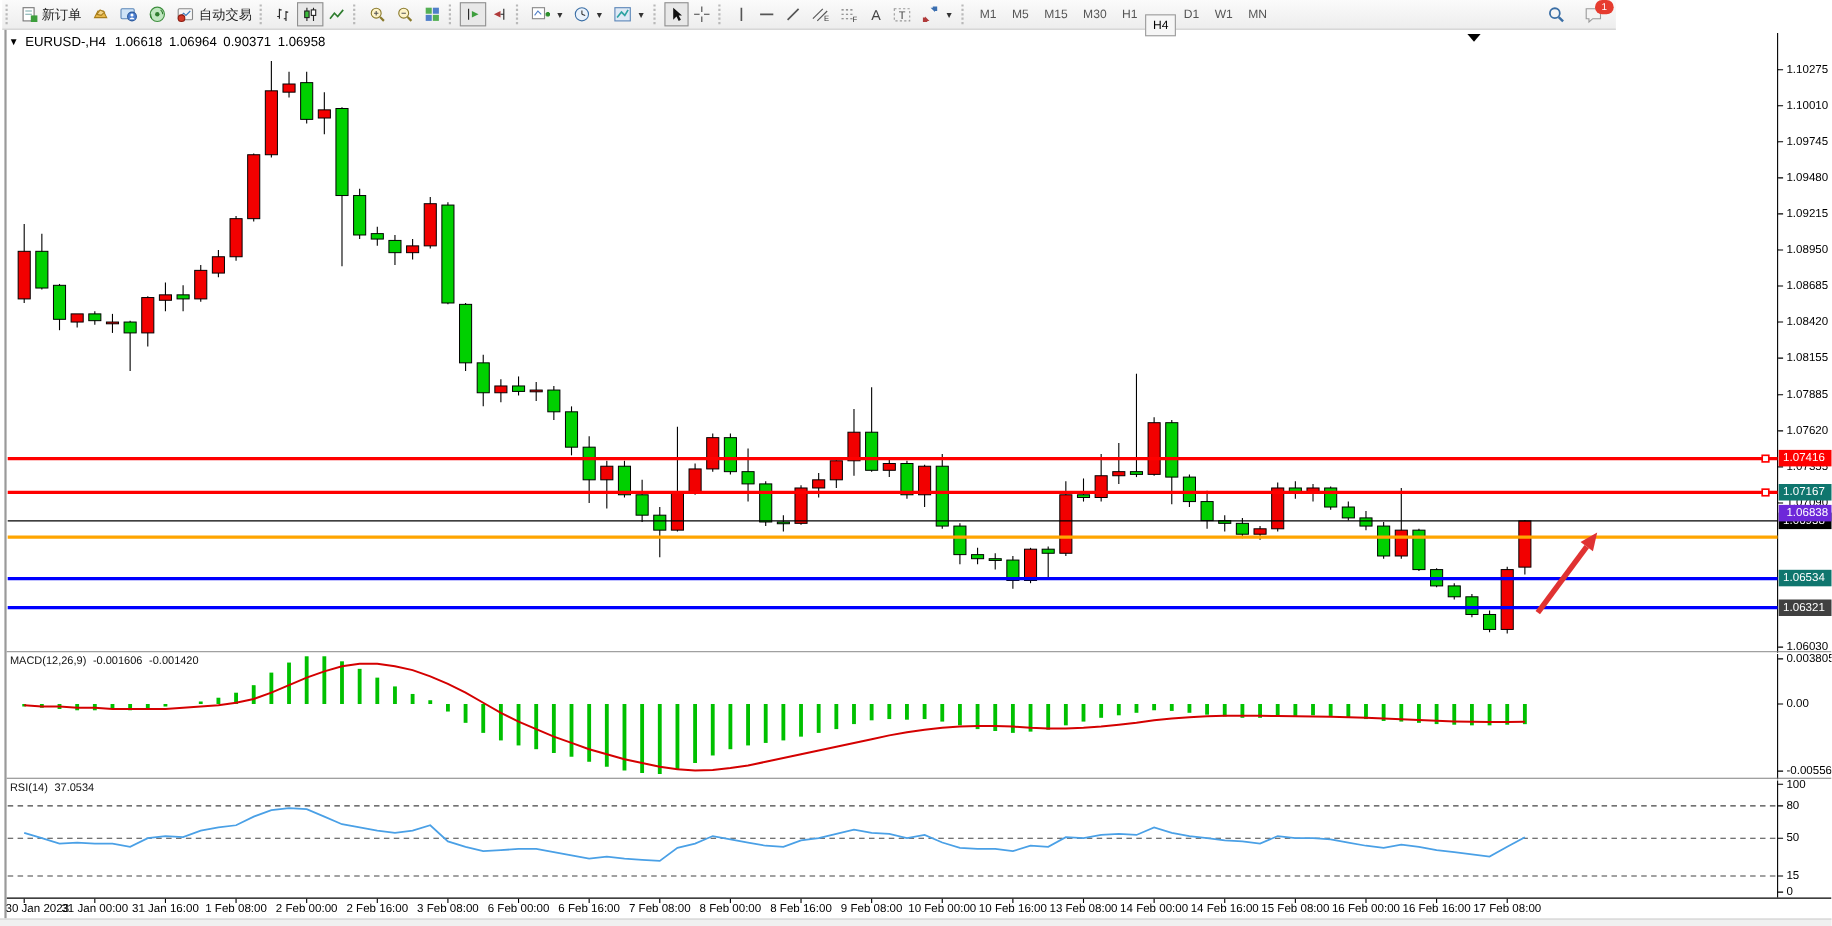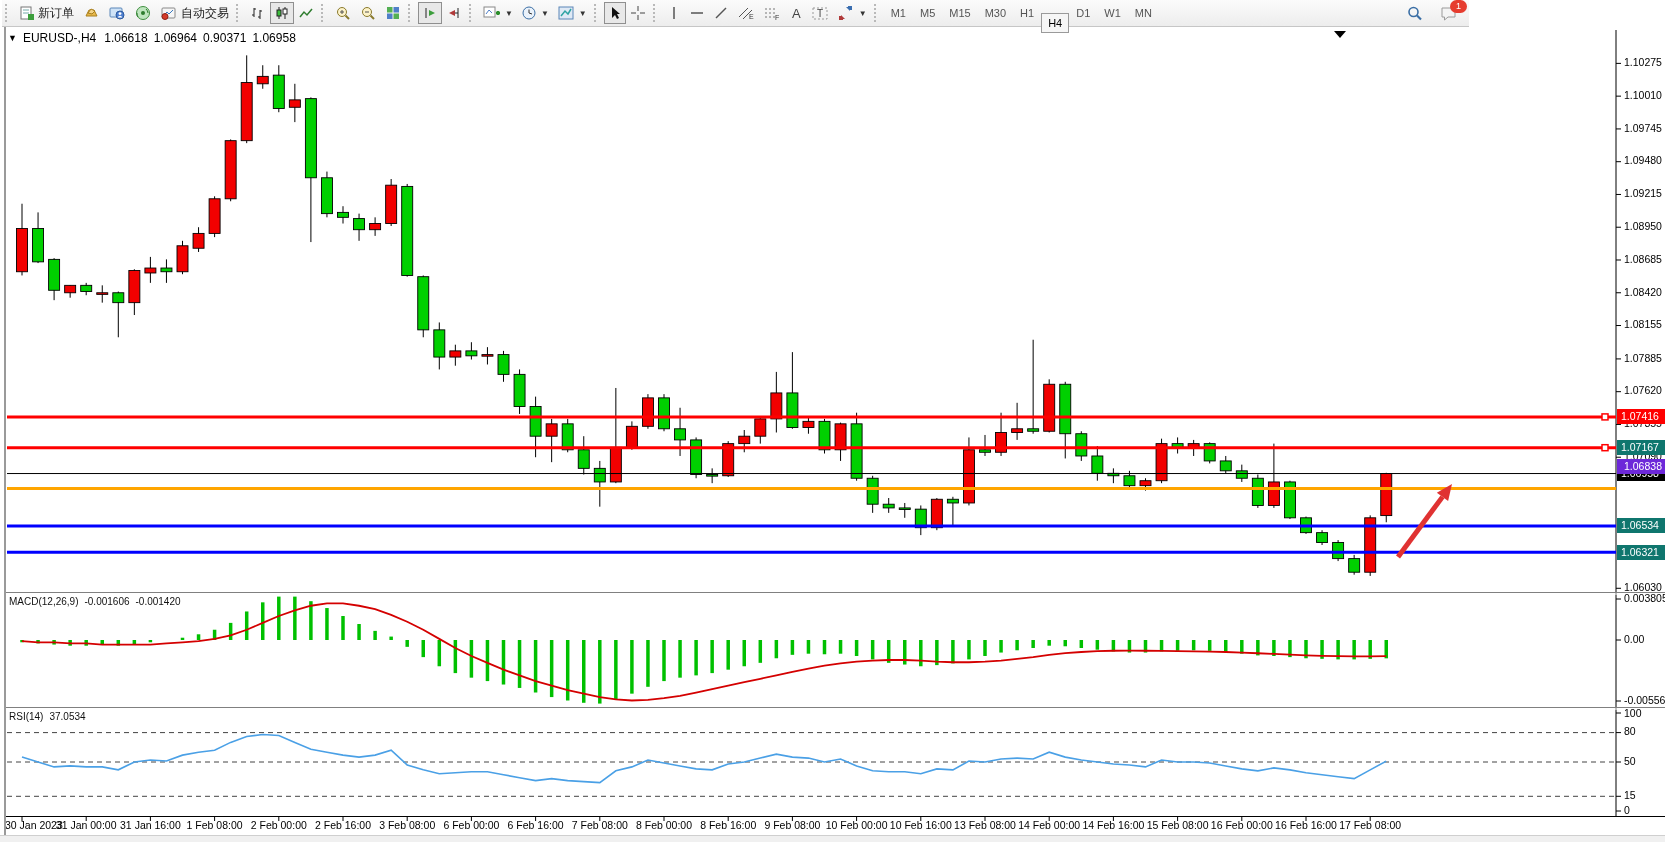--- a/index.html
+++ b/index.html
@@ -661,15 +661,15 @@
   <span>RSI(14)</span>
   <span>37.0534</span>
 </div>
 
 <div id="badges">
     <div class="price-badge" style="top: 409.408px; background: rgb(255, 0, 0);">1.07416</div>
     <div class="price-badge" style="top: 440.198px; background: #0f766e;">1.07167</div>
     <div class="price-badge" style="top: 466.041px; background: rgb(0, 0, 0);">1.06958</div>
     <div class="price-badge" style="top: 459px; background: #6d28d9; text-align: center;">1.06838</div>
     <div class="price-badge" style="top: 518.47px; background: #0f766e;">1.06534</div>
-    <div class="price-badge" style="top: 544.808px; background: #0f766e;">1.06321</div>
+    <div class="price-badge" style="top: 544.808px; background: #404040;">1.06321</div>
   </div>
 <div class="statusbar"></div>
 
 </body></html>

